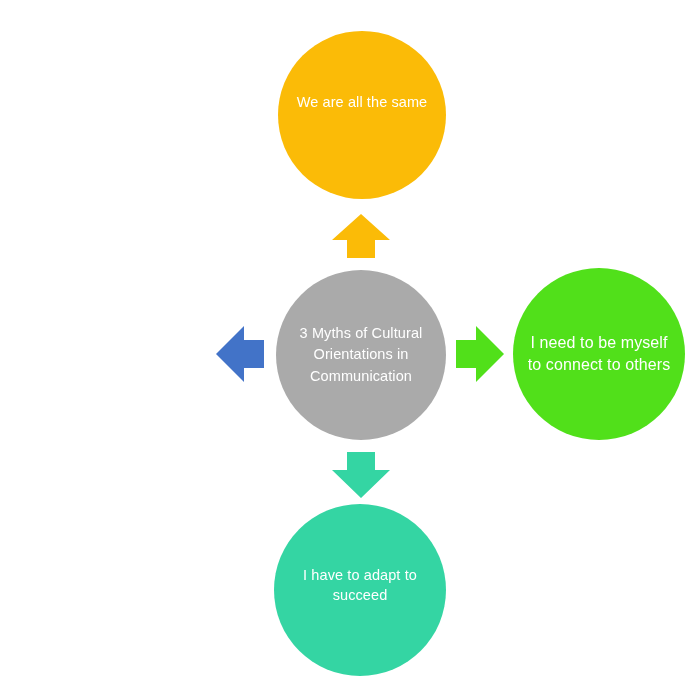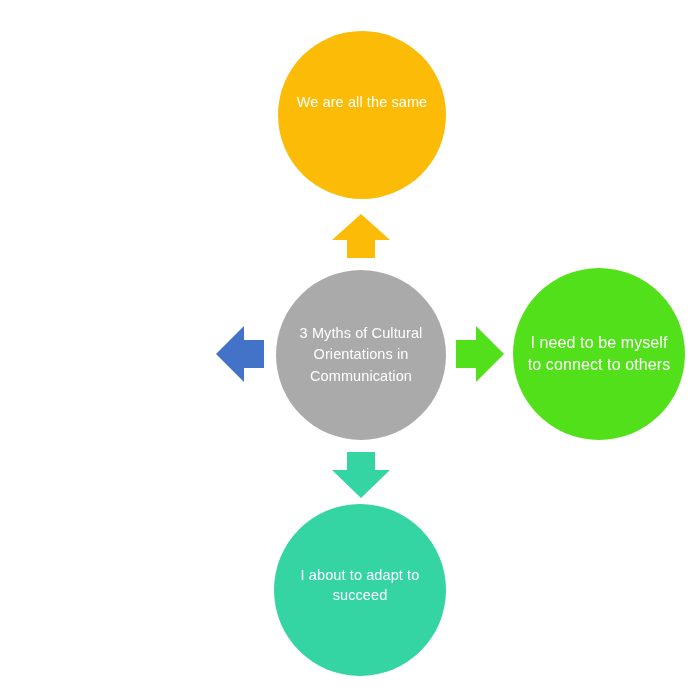--- a/index.html
+++ b/index.html
@@ -157,16 +157,16 @@
     <span class="label">I need to be myself to connect to others</span>
   </div>
 
   <div class="arrow" id="arrow-down">
     <svg viewBox="0 0 58 46" width="58" height="46" aria-hidden="true">
       <polygon points="29,46 58,18 43,18 43,0 15,0 15,18 0,18" fill="#34d5a3"></polygon>
     </svg>
   </div>
 
   <div class="node" id="node-bottom">
-    <span class="label">I about to adapt to succeed</span>
+    <span class="label">I have to adapt to succeed</span>
   </div>
 
 </div>
 
 </body></html>

